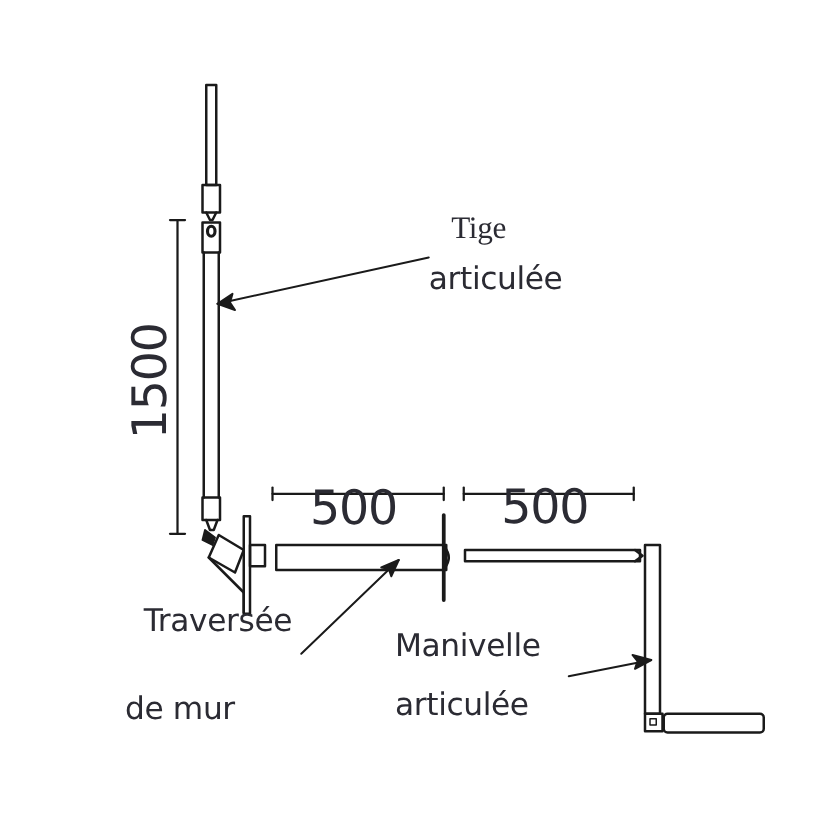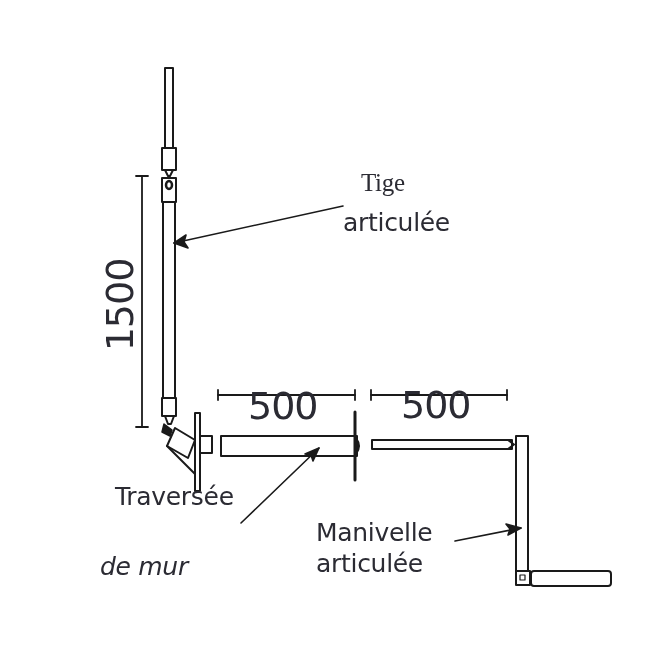--- a/index.html
+++ b/index.html
@@ -124,18 +124,18 @@
   </svg>
 
   <div class="dim-vert" style="left:65px; top:285px; width:110px; text-align:center;">1500</div>
   <div class="dim" style="left:248px; top:350px;">500</div>
   <div class="dim" style="left:401px; top:349px;">500</div>
 
   <div class="lbl" style="left:361px; top:166px;font-family:Liberation Serif, serif;">Tige</div>
   <div class="lbl" style="left:343px; top:206px;">articulée</div>
 
   <div class="lbl" style="left:100px; top:480px;margin-left:15px;">Traversée</div>
-  <div class="lbl" style="left:100px; top:550px;font-style:italic;">de mur</div>
+  <div class="lbl" style="left:100px; top:550px;">de mur</div>
 
-  <div class="lbl" style="left:316px; top:516px;">Manivelle</div>
+  <div class="lbl" style="left:316px; top:500px;">Manivelle</div>
   <div class="lbl" style="left:316px; top:547px;">articulée</div>
 
 </div>
 
 </body></html>

